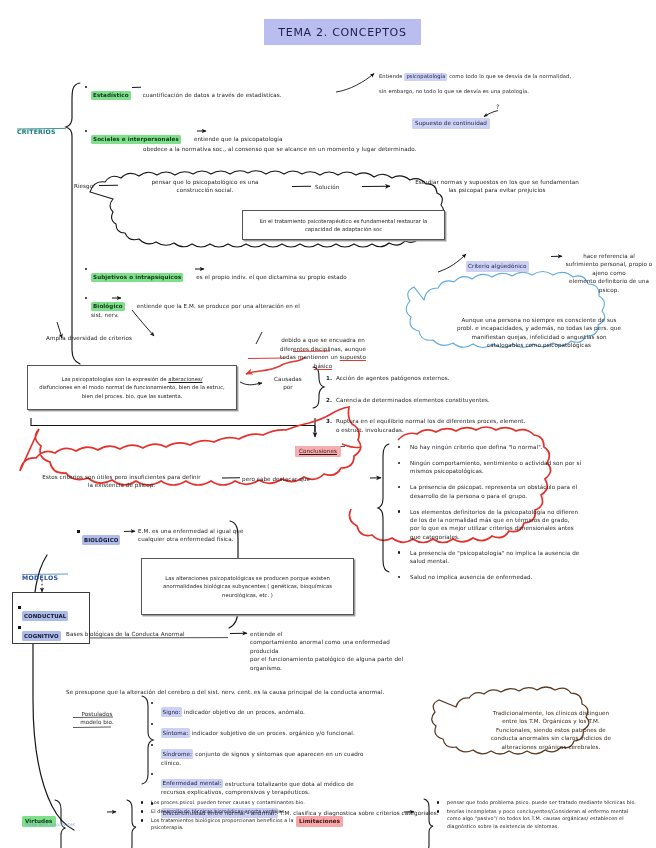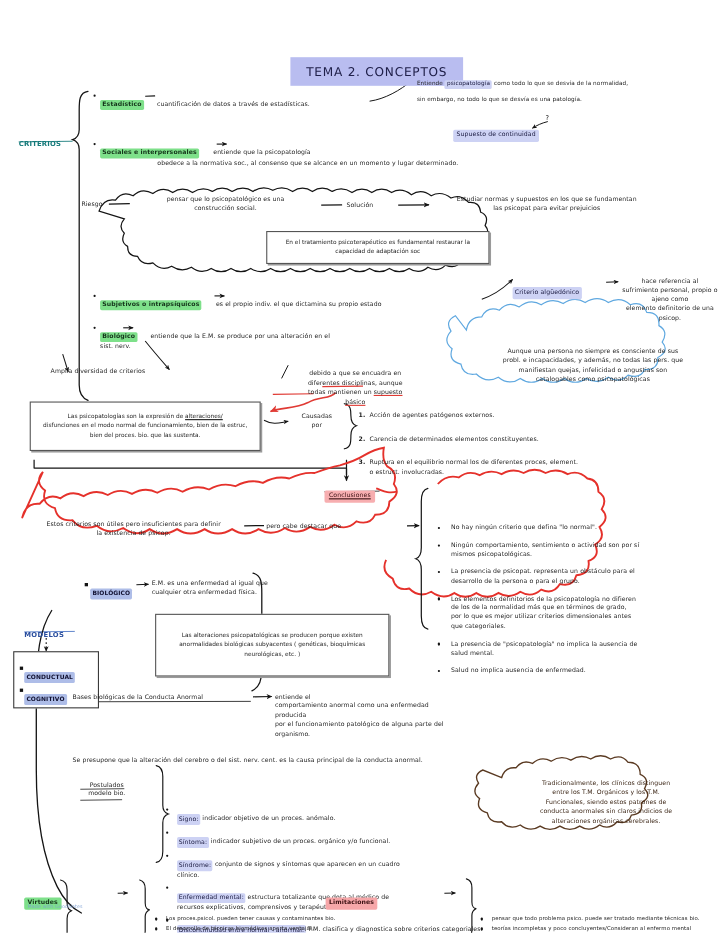--- a/index.html
+++ b/index.html
@@ -5,21 +5,21 @@
 <style>
   html,body{margin:0;padding:0;background:#ffffff;}
   body{
     width:656px;height:848px;position:relative;overflow:hidden;
     font-family:"DejaVu Sans","Liberation Sans",sans-serif;
     color:#1a1a1a;
     -webkit-font-smoothing:antialiased;
   }
   .canvas{position:absolute;inset:0;width:656px;height:848px;}
   .svg-layer{position:absolute;left:0;top:0;width:656px;height:848px;pointer-events:none;}
-  .abs{position:absolute;margin-top:33px;}
+  .abs{position:absolute;}
 
   
   .t{
     position:absolute;
     font-size:5.6px;
     line-height:8.4px;
     letter-spacing:0.08px;
     color:#1c1c1c;
     white-space:pre-line;
   }

